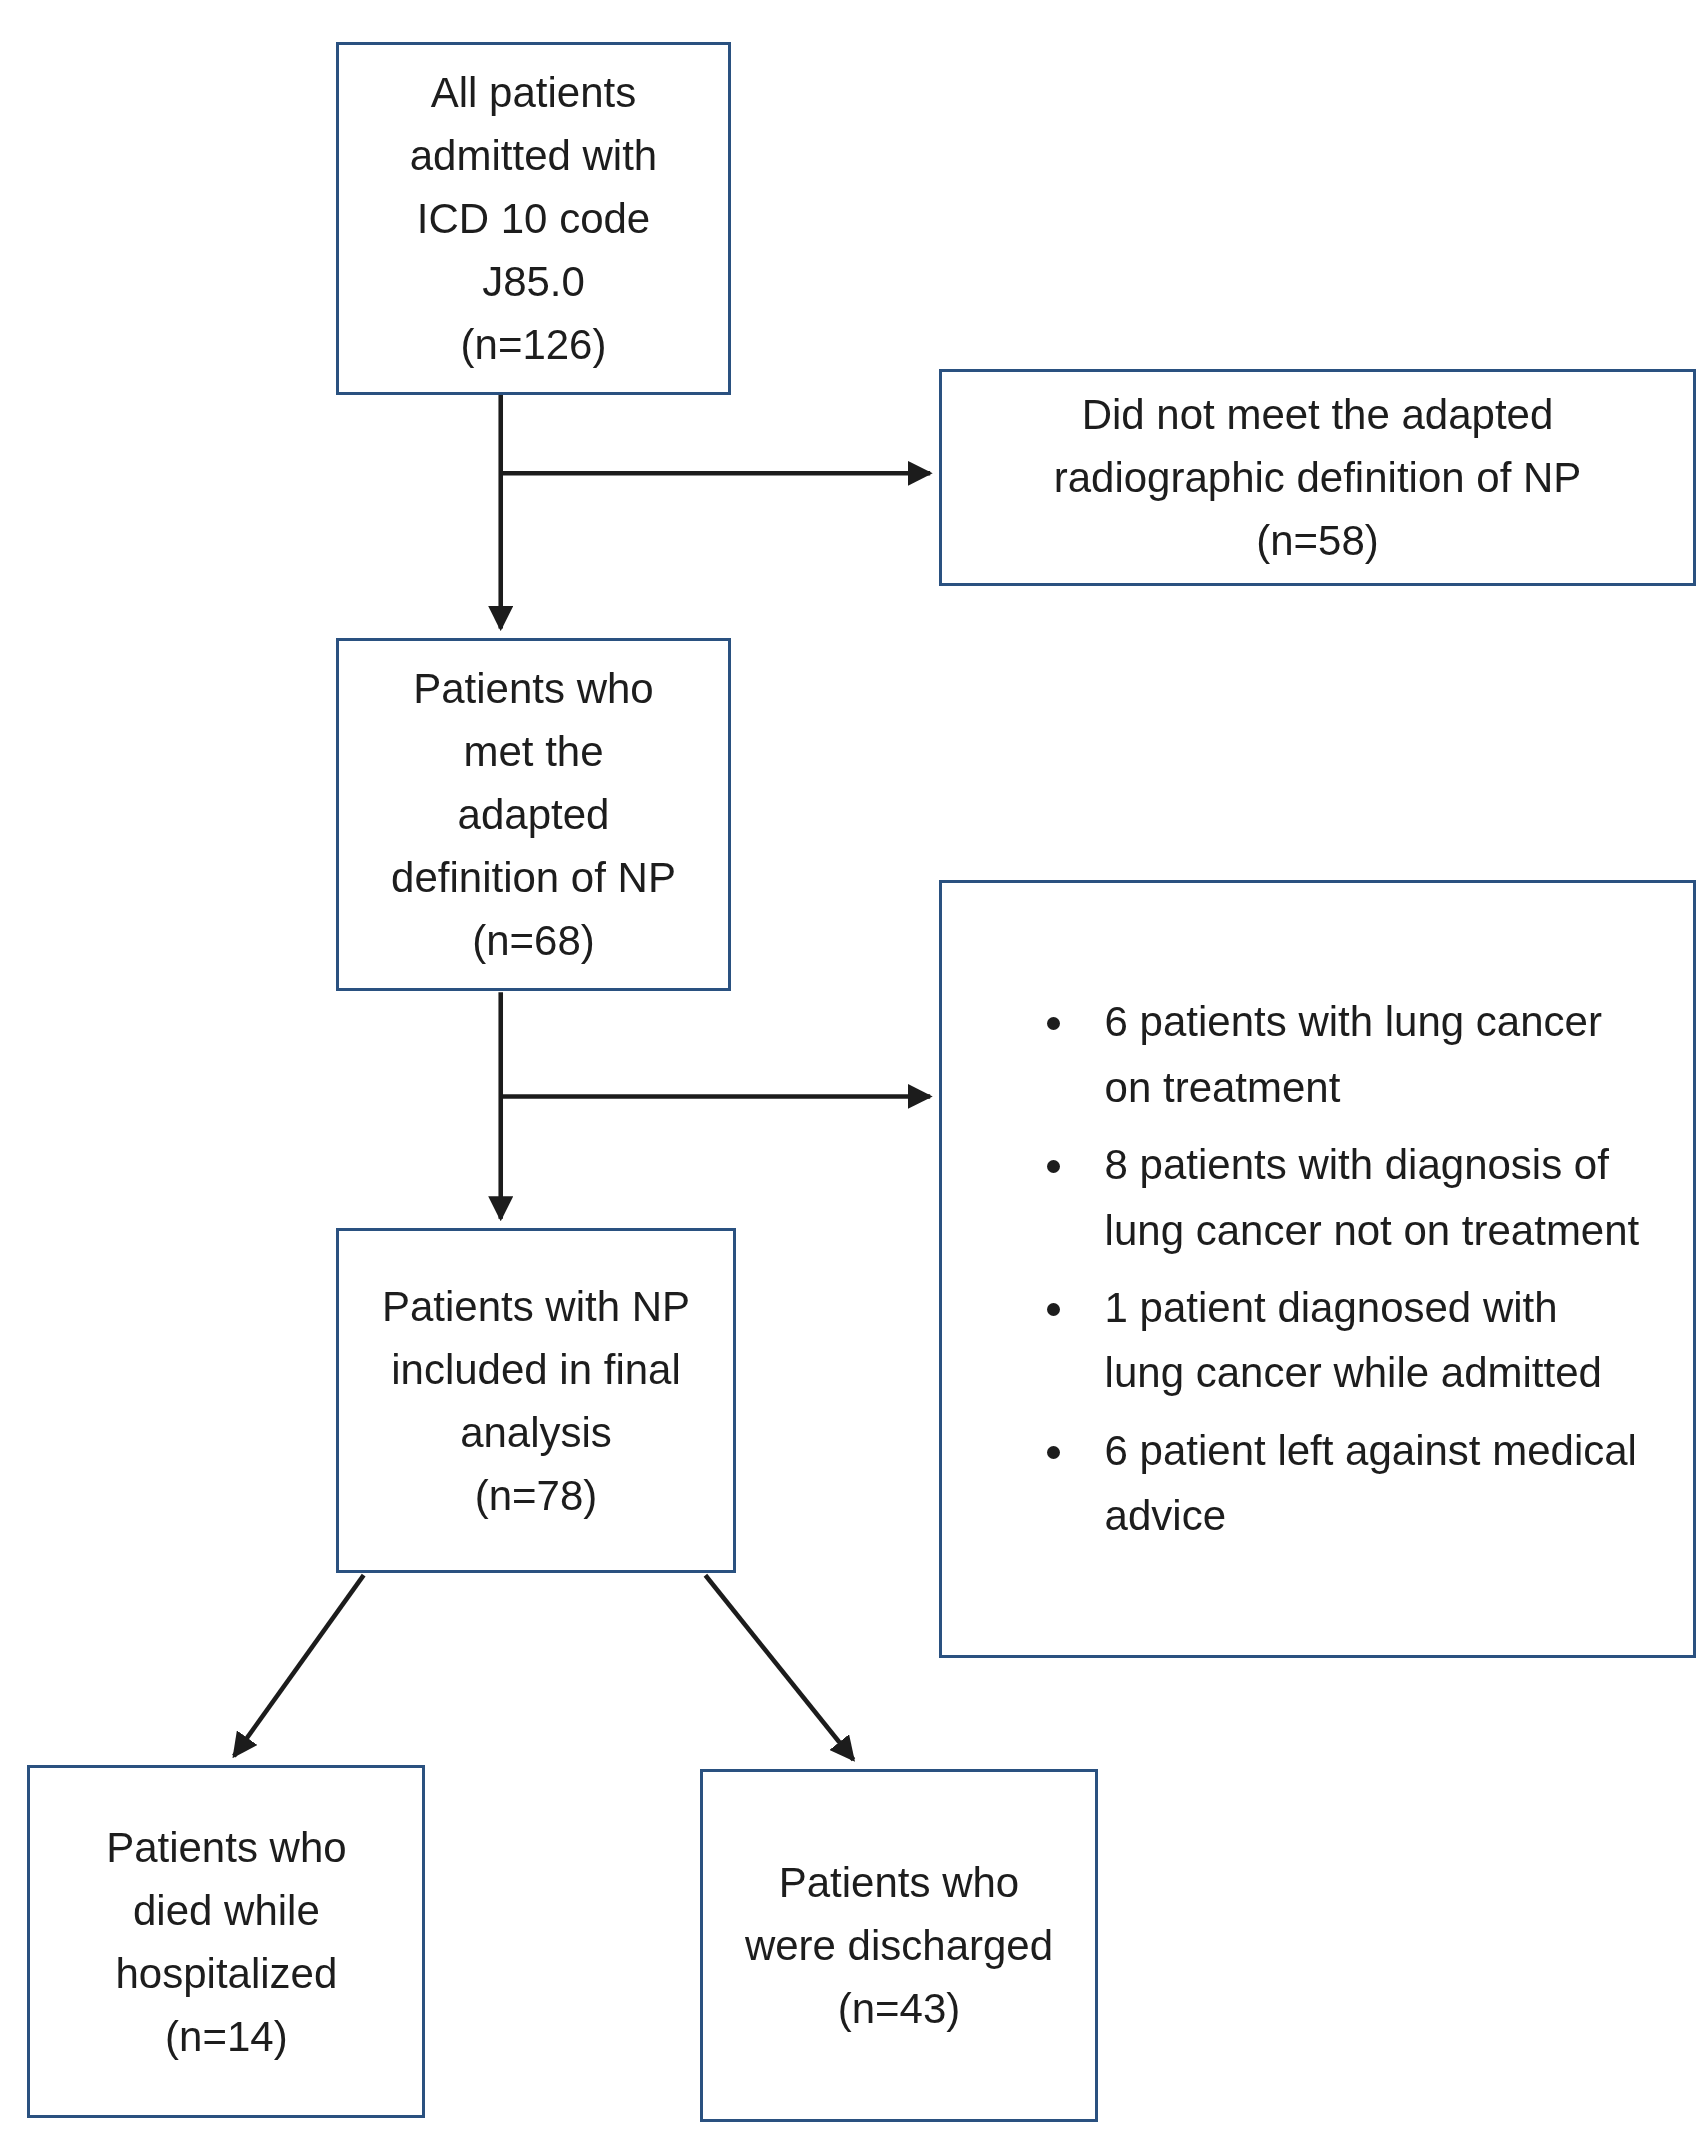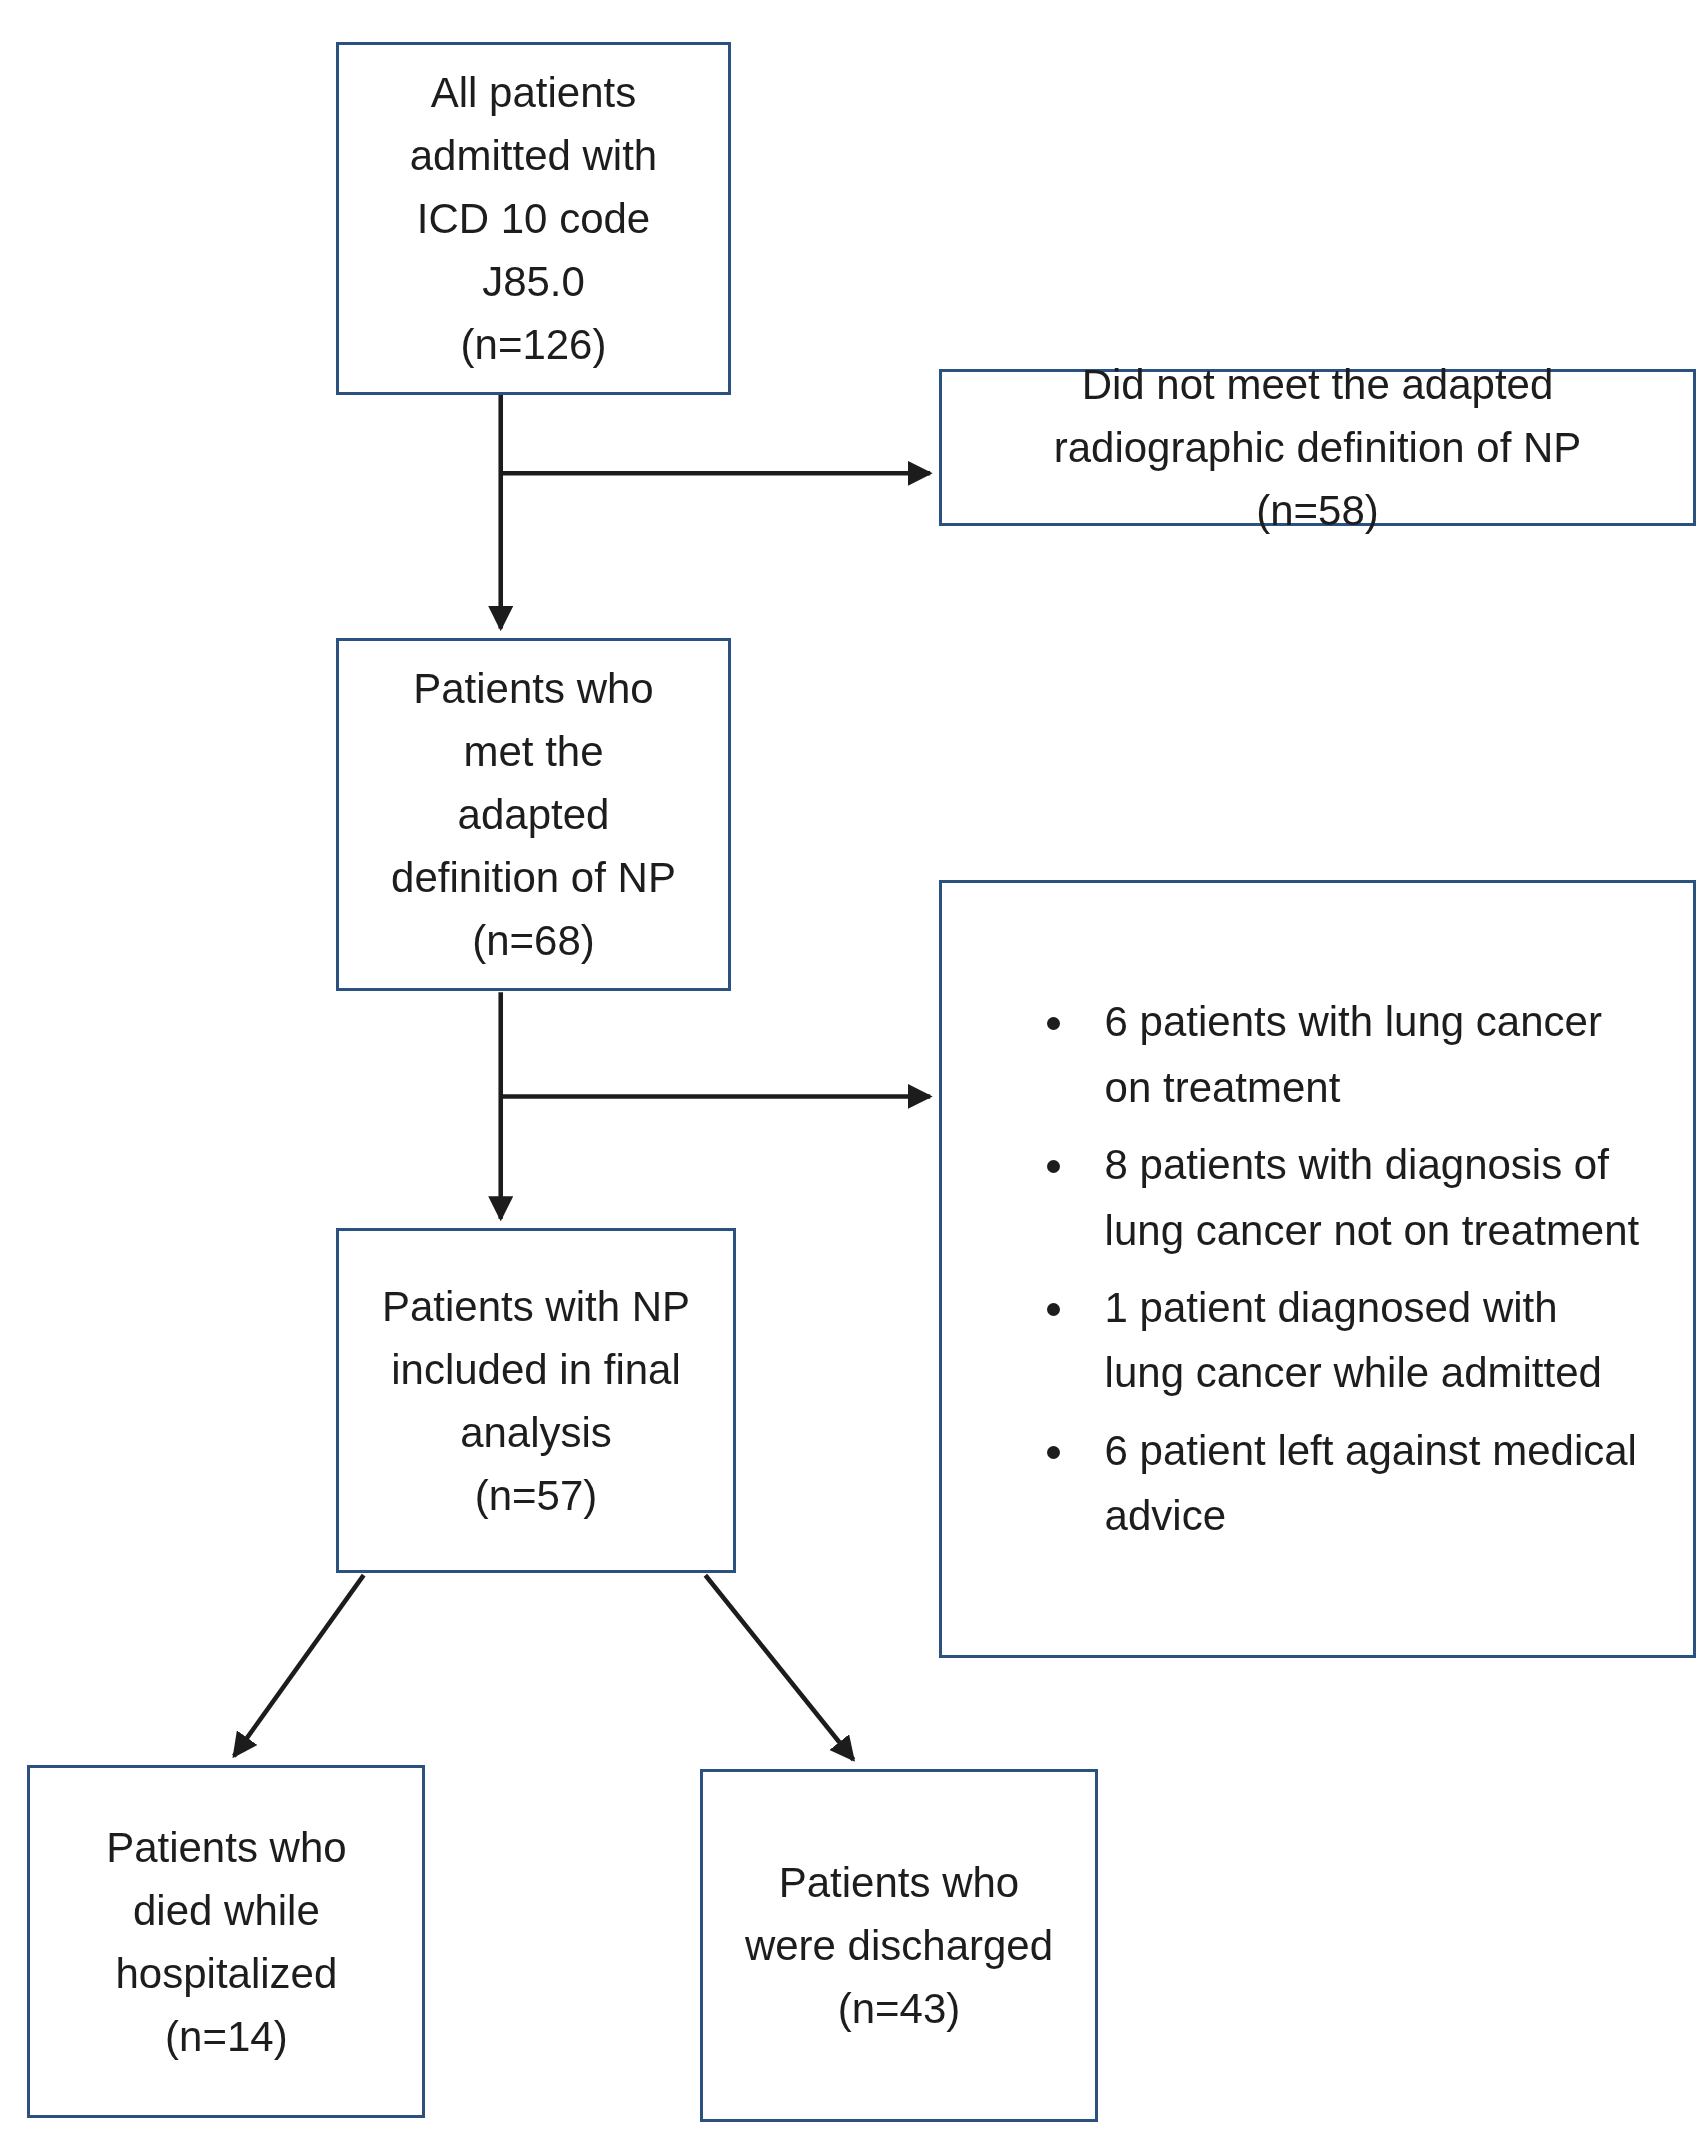--- a/index.html
+++ b/index.html
@@ -41,21 +41,21 @@
     align-items: center;
     justify-content: center;
     text-align: center;
     font-size: 42px;
     line-height: 1.5;
     color: var(--text);
   }
   .fc-box .box-text { white-space: pre-line; width: 100%; }
 
   .box-all-patients { left: 336px; top: 22px;  width: 395px; height: 353px; margin-top: 20px; }
-  .box-not-meet     { left: 939px; top: 369px; width: 757px; height: 157px; }
+  .box-not-meet     { left: 939px; top: 369px; width: 757px; height: 217px; }
   .box-met          { left: 336px; top: 638px; width: 395px; height: 353px; }
   .box-exclusions   { left: 939px; top: 880px; width: 757px; height: 778px; justify-content: flex-start; }
   .box-final        { left: 336px; top: 1228px; width: 400px; height: 345px; }
   .box-died         { left: 27.4px;  top: 1765px; width: 398px; height: 353px; }
   .box-discharged   { left: 700px; top: 1769px; width: 398px; height: 353px; }
 
   .box-exclusions ul {
     list-style: disc outside;
     text-align: left;
     margin-left: 137px;
@@ -116,21 +116,21 @@
       <li>8 patients with diagnosis of lung cancer not on treatment</li>
       <li>1 patient diagnosed with lung cancer while admitted</li>
       <li>6 patient left against medical advice</li>
     </ul>
   </div>
 
   <div class="fc-box box-final">
     <div class="box-text">Patients with NP
 included in final
 analysis
-(n=57)</div>
+(n=78)</div>
   </div>
 
   <div class="fc-box box-died">
     <div class="box-text">Patients who
 died while
 hospitalized
 (n=14)</div>
   </div>
 
   <div class="fc-box box-discharged">

